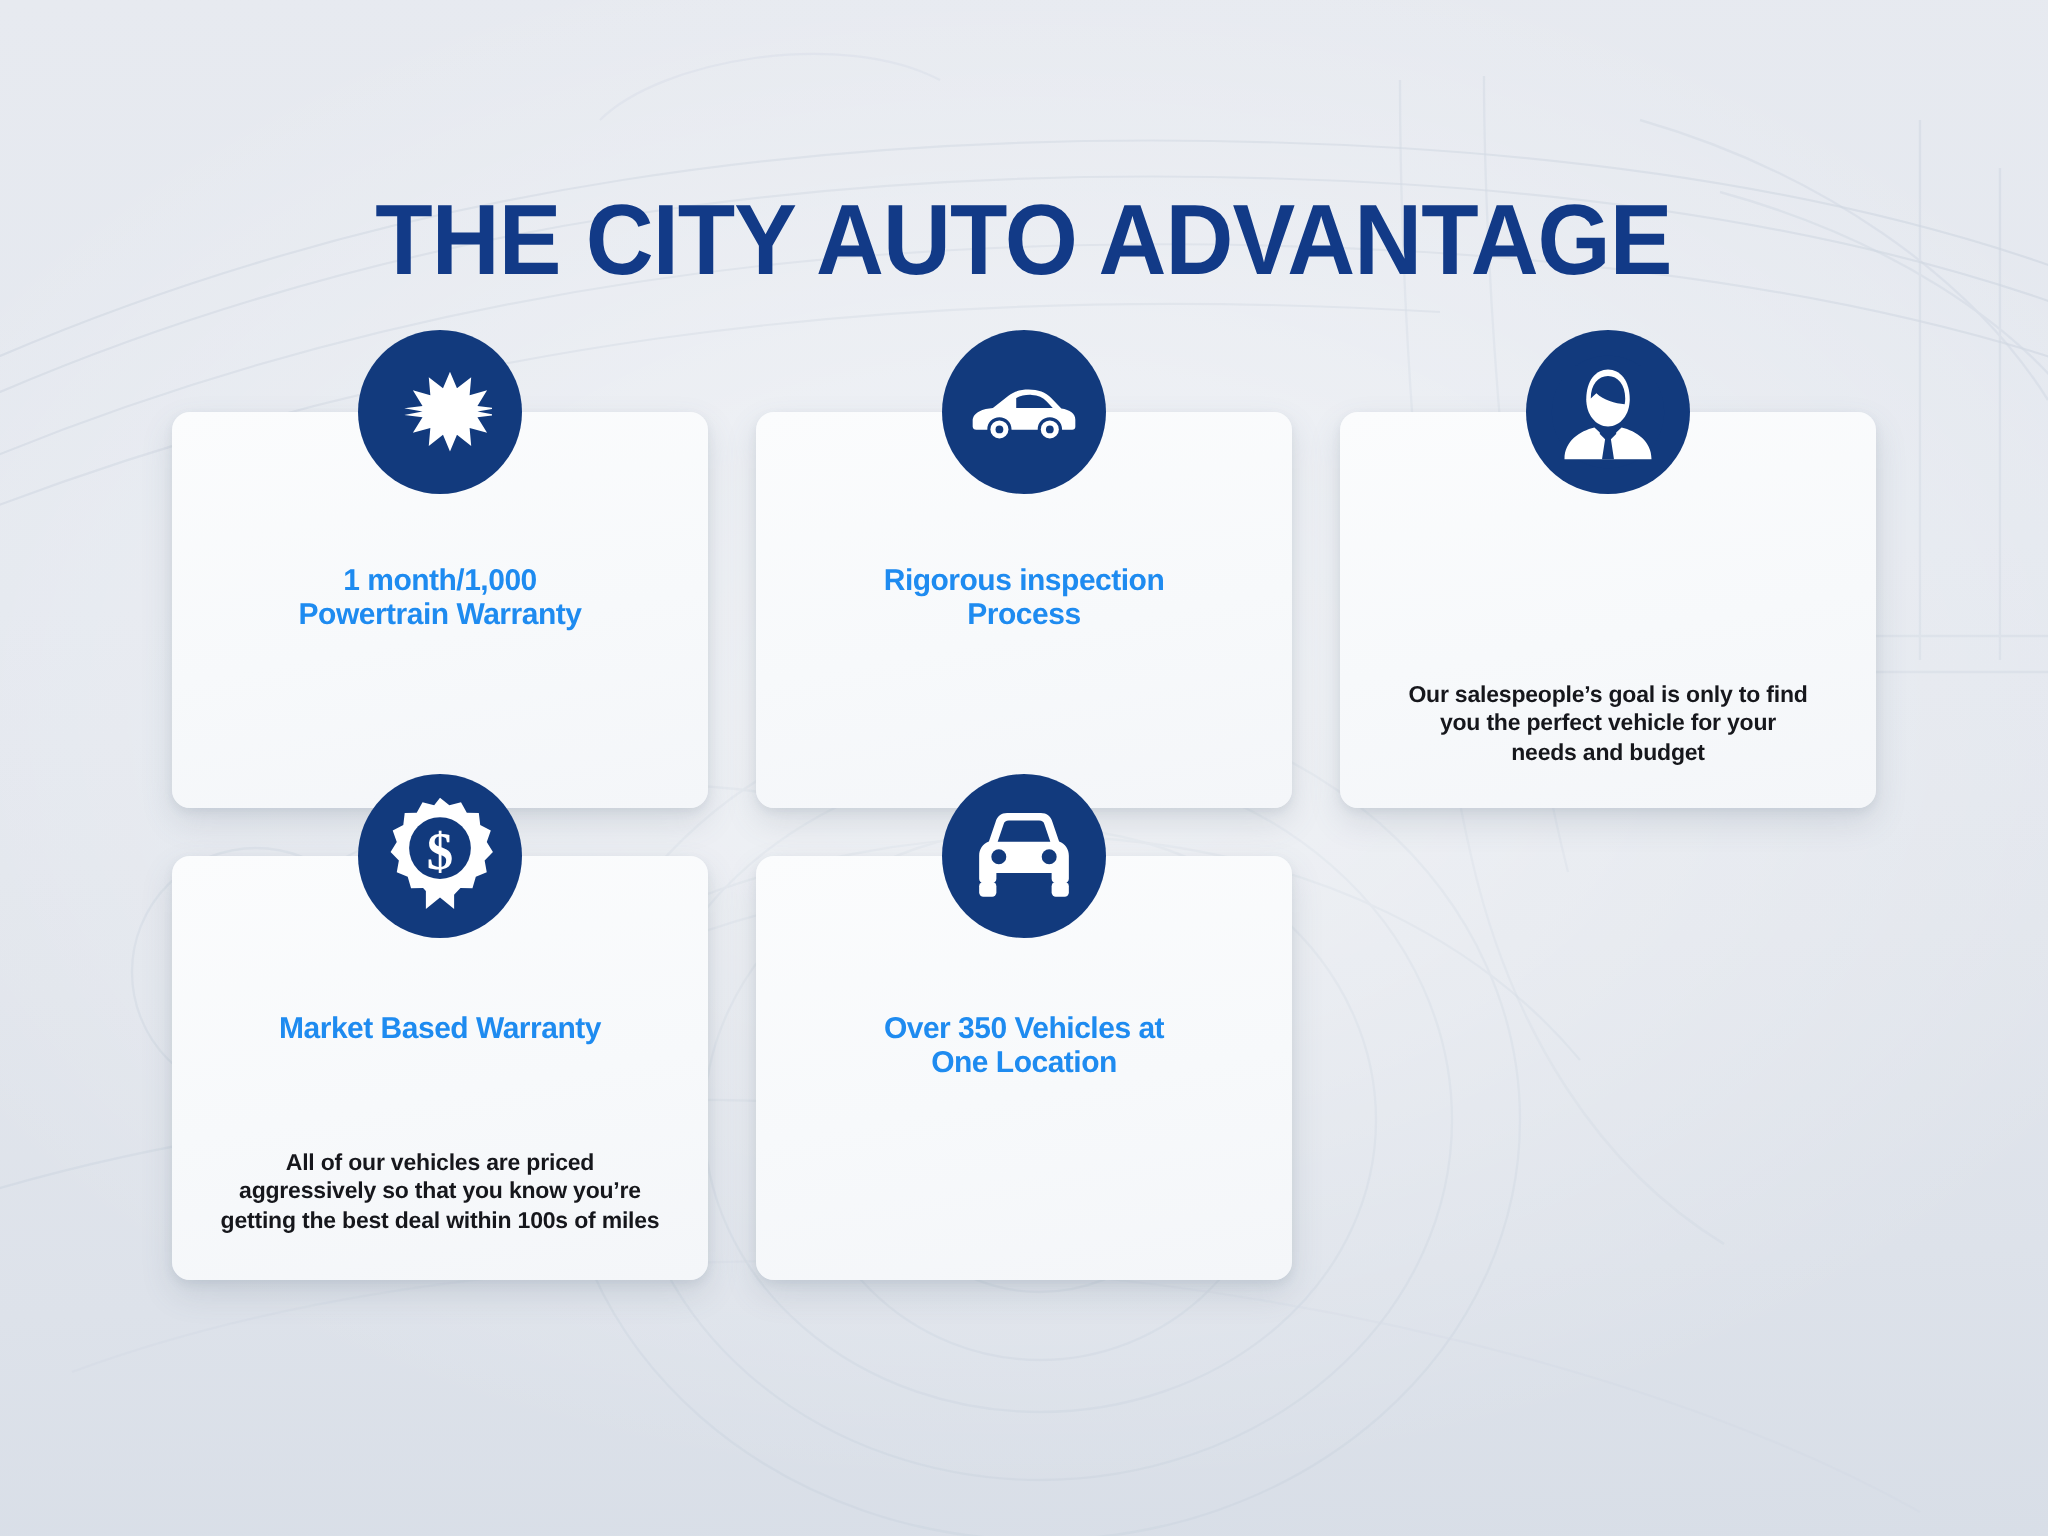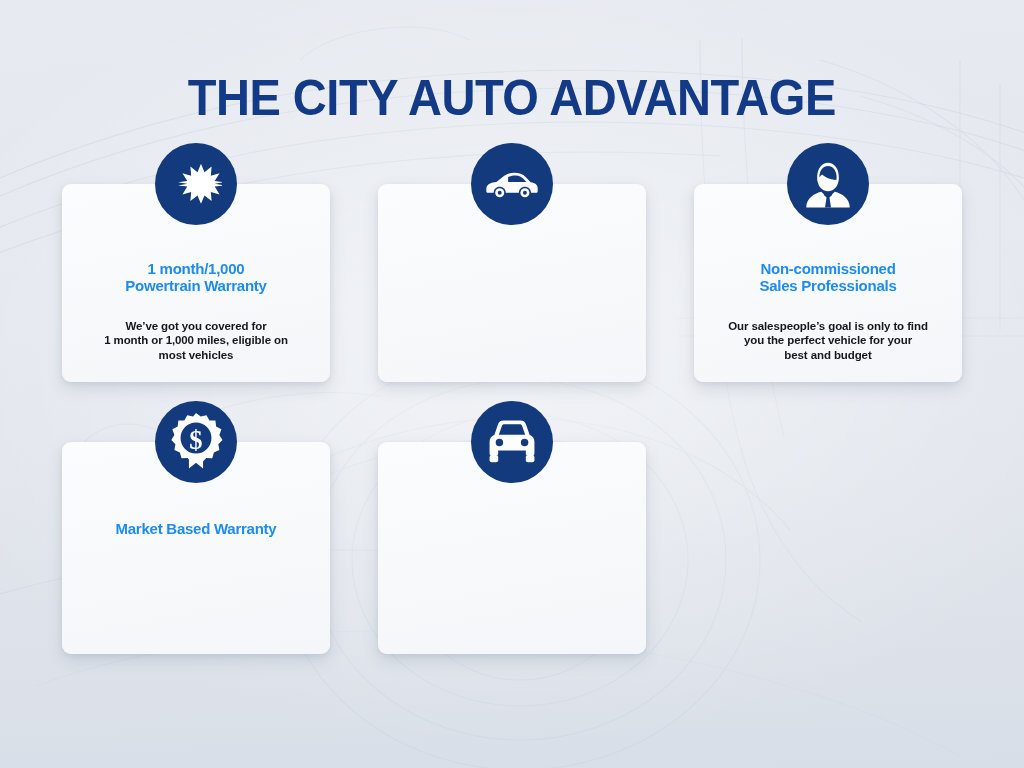--- a/index.html
+++ b/index.html
@@ -45,20 +45,21 @@
     pointer-events: none;
   }
 
   
   #page {
     position: absolute;
     inset: 0;
     display: flex;
     flex-direction: column;
     align-items: center;
+    margin-top: 22px;
   }
 
   
   #title {
     margin-top: 70px;
     font-size: 50px;
     line-height: 56px;
     font-weight: 700;
     letter-spacing: -0.5px;
     color: #123a87;
@@ -70,20 +71,21 @@
   
   #grid {
     margin-top: 58px;
     width: 920px;
     display: grid;
     grid-template-columns: repeat(3, 268px);
     grid-template-rows: 198px 212px;
     column-gap: 48px;
     row-gap: 60px;
     justify-content: center;
+    gap: 24px;
   }
 
   .card {
     position: relative;
     background: linear-gradient(170deg, #fbfcfd 0%, #f7f9fb 55%, #f4f6f9 100%);
     border-radius: 9px;
     box-shadow:
       0 7px 16px rgba(90,103,125,.16),
       0 2px 5px rgba(90,103,125,.10);
     display: flex;
@@ -185,75 +187,77 @@
   <div id="grid">
 
     <div class="card">
       <div class="icon-badge">
         <svg width="52" height="52" viewBox="0 0 100 100">
           <polygon fill="#ffffff" points="50,2 58.4,22.1 75.5,8.7 73.6,30.4 94.6,24.5 83,43.2 105,46 83,50 105,54 83,56.8 94.6,75.5 73.6,69.6 75.5,91.3 58.4,77.9 50,98 41.6,77.9 24.5,91.3 26.4,69.6 5.4,75.5 17,56.8 -5,54 17,50 -5,46 17,43.2 5.4,24.5 26.4,30.4 24.5,8.7 41.6,22.1" transform="translate(10 0) scale(0.8) translate(12 12)"></polygon>
         </svg>
       </div>
       <div class="card-title">1 month/1,000
 Powertrain Warranty</div>
-      <div class="card-body">We’ve got you covered for
-1 month or 1,000 miles, eligible on
-most vehicles</div>
     </div>
 
 
     <div class="card">
       <div class="icon-badge">
         <svg width="56" height="40" viewBox="0 0 72 40">
           <path fill="#ffffff" d="M3 26 C 3 20 10 18 16 17.5 L26 9.5 C 29.5 6.8 34 5.6 39 5.6 C 45 5.6 50 7.4 53.5 11 L60 17.8 C 65.5 18.6 69 21 69 25 L69 29.5 C 69 30.7 68.2 31.4 67 31.4 L60.5 31.4 C 60.5 26.6 57 23.4 52.6 23.4 C 48.2 23.4 44.8 26.6 44.8 31.4 L28 31.4 C 28 26.6 24.6 23.4 20.2 23.4 C 15.8 23.4 12.4 26.6 12.4 31.4 L5.4 31.4 C 4 31.4 3 30.6 3 29.3 Z"></path>
           <path fill="#123a7d" d="M31 11 C 34 9.4 37.5 8.8 41 9 C 45 9.2 48.2 10.6 50.6 13.2 L54.5 17.4 L31 17.4 Z"></path>
           <circle cx="20.2" cy="31.2" r="5.8" fill="#ffffff"></circle>
           <circle cx="52.6" cy="31.2" r="5.8" fill="#ffffff"></circle>
           <circle cx="20.2" cy="31.2" r="2.5" fill="#123a7d"></circle>
           <circle cx="52.6" cy="31.2" r="2.5" fill="#123a7d"></circle>
         </svg>
       </div>
+      <div class="card-title">Rigorous inspection
+Process</div>
     </div>
 
     <div class="card">
       <div class="icon-badge">
         <svg width="58" height="58" viewBox="0 0 64 64">
           <circle cx="32" cy="32" r="31" fill="#123a7d"></circle>
           <path fill="#ffffff" d="M20 25 C 20 14.5 25.4 8.5 32 8.5 C 38.6 8.5 44 14.5 44 25 C 44 33.5 38.8 40 32 40 C 25.2 40 20 33.5 20 25 Z"></path>
           <path fill="#123a7d" d="M22.5 24.5 C 22.5 17 26.6 12.2 32 12.2 C 37.4 12.2 41.5 17 41.5 24.5 C 41.5 25.6 41.4 26.7 41.2 27.7 C 36 27.2 29.5 25.4 25.6 21.6 C 24.4 22.6 23.4 23.5 22.5 24.5 Z"></path>
           <path fill="#ffffff" d="M8 58 C 8 48 16.5 42.5 24.5 40.6 L32 47.5 L39.5 40.6 C 47.5 42.5 56 48 56 58 Z"></path>
           <path fill="#123a7d" d="M27.5 41.6 L32 46 L36.5 41.6 L36.5 44.2 L33.6 47 L35.3 58 L28.7 58 L30.4 47 L27.5 44.2 Z"></path>
         </svg>
       </div>
-      <div class="card-title">Non-commissioned
-Sales Professionals</div>
       <div class="card-body">Our salespeople’s goal is only to find
 you the perfect vehicle for your
-best and budget</div>
+needs and budget</div>
     </div>
 
     <div class="card">
       <div class="icon-badge">
         <svg width="54" height="60" viewBox="0 0 60 68">
           <path fill="#ffffff" d="M22 44 L38 44 L38 64 L30 57.5 L22 64 Z"></path>
           <polygon fill="#ffffff" points="30,1 35.3,5.2 41.9,3.6 45.2,9.5 52,9.7 52.8,16.4 58.8,19.6 56.5,26 60,31.8 55.3,36.6 56.5,43.2 50.3,45.8 48.4,52.3 41.6,52.1 37,57 31,54 25,57 20.4,52.1 13.6,52.3 11.7,45.8 5.5,43.2 6.7,36.6 2,31.8 5.5,26 3.2,19.6 9.2,16.4 10,9.7 16.8,9.5 20.1,3.6 26.7,5.2"></polygon>
           <circle cx="30" cy="29.5" r="17.5" fill="#123a7d"></circle>
           <text x="30" y="41.5" font-family="'Liberation Serif', serif" font-size="30" font-weight="700" fill="#ffffff" text-anchor="middle">$</text>
         </svg>
       </div>
       <div class="card-title">Market Based Warranty</div>
+      <div class="card-body">All of our vehicles are priced
+aggressively so that you know you’re
+getting the best deal within 100s of miles</div>
     </div>
 
     <div class="card">
       <div class="icon-badge">
         <svg width="52" height="46" viewBox="0 0 64 56">
           <path fill="#ffffff" d="M14.5 7 C 15.6 3.4 18 1.6 21.6 1.6 L42.4 1.6 C 46 1.6 48.4 3.4 49.5 7 L53.6 19 C 57.4 20.6 59.6 23.6 59.6 27.8 L59.6 42 C 59.6 43.6 58.5 44.6 57 44.6 L51.6 44.6 C 50.1 44.6 49 43.6 49 42 L49 38.5 L15 38.5 L15 42 C 15 43.6 13.9 44.6 12.4 44.6 L7 44.6 C 5.5 44.6 4.4 43.6 4.4 42 L4.4 27.8 C 4.4 23.6 6.6 20.6 10.4 19 Z"></path>
           <path fill="#123a7d" d="M19.4 8.6 C 19.9 6.9 20.9 6.2 22.7 6.2 L41.3 6.2 C 43.1 6.2 44.1 6.9 44.6 8.6 L48.2 19.2 L15.8 19.2 Z"></path>
           <circle cx="16.5" cy="28.5" r="4.6" fill="#123a7d"></circle>
           <circle cx="47.5" cy="28.5" r="4.6" fill="#123a7d"></circle>
           <rect x="4.4" y="44" width="10.6" height="9" rx="2.6" fill="#ffffff"></rect>
           <rect x="49" y="44" width="10.6" height="9" rx="2.6" fill="#ffffff"></rect>
         </svg>
       </div>
+      <div class="card-title">Over 350 Vehicles at
+One Location</div>
     </div>
 
   </div>
 </div>
 
 </body></html>

